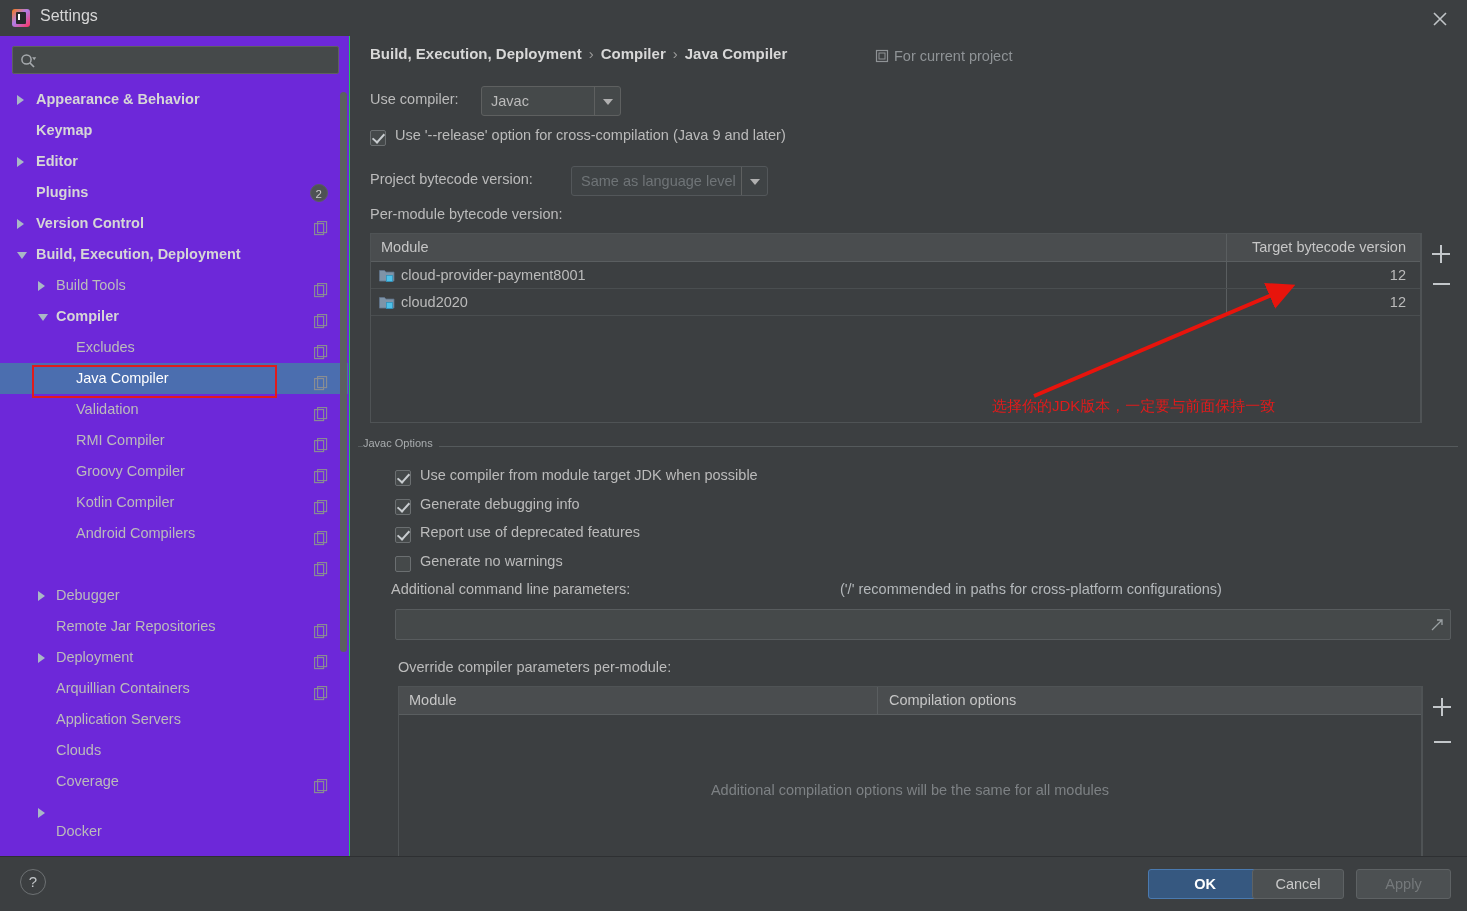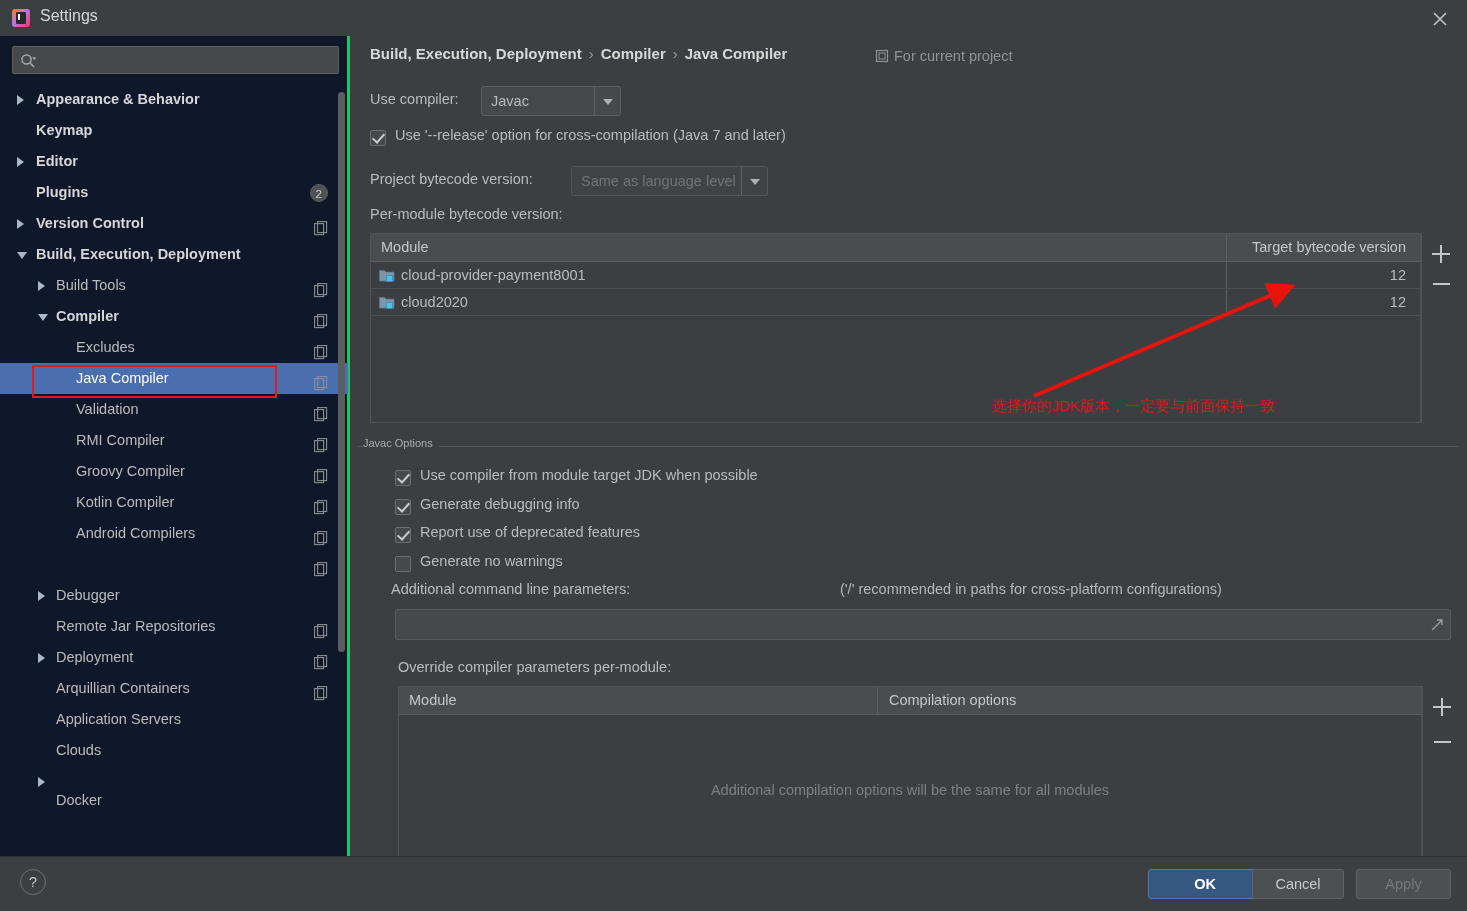--- a/index.html
+++ b/index.html
@@ -36,22 +36,22 @@
   }
   .close-btn {
     position: absolute; right: 14px; top: 6px; width: 26px; height: 26px;
     cursor: pointer;
   }
   .close-btn svg { display:block; }
 
   
   .sidebar {
     position: absolute; left: 0; top: 36px; width: 350px; height: 820px;
-    background: #0f172a;
-    border-right: 3px solid #22c55e;
+    background: #6d28d9;
+    border-right: 1px solid #22c55e;
   }
   .search-wrap {
     position: absolute; left: 12px; top: 10px; width: 327px; height: 28px;
     background: #45494a; border: 1px solid #5e6060; border-radius: 2px;
   }
   .search-icon {
     position: absolute; left: 6px; top: 5px; width: 18px; height: 18px;
   }
   .search-input {
     position: absolute; left: 28px; top: 0; width: 292px; height: 26px;
@@ -385,20 +385,27 @@
             <rect x="3.6" y="0.6" width="9" height="11" fill="none" stroke="#8b8f92" stroke-width="1.1"></rect>
           </svg></span>
       </div>
       <div class="tree-row">
         <span class="lbl" style="left: 56px;">Application Servers</span>
       </div>
       <div class="tree-row">
         <span class="lbl" style="left: 56px;">Clouds</span>
       </div>
       <div class="tree-row">
+        <span class="lbl" style="left: 56px;">Coverage</span>
+        <span class="copy-icon"><svg width="14" height="15" viewBox="0 0 14 15">
+            <rect x="0.6" y="2.6" width="9" height="11" fill="none" stroke="#8b8f92" stroke-width="1.1"></rect>
+            <rect x="3.6" y="0.6" width="9" height="11" fill="none" stroke="#8b8f92" stroke-width="1.1"></rect>
+          </svg></span>
+      </div>
+      <div class="tree-row">
         <span class="arrow collapsed" style="left: 38px;"></span>
         <span class="lbl" style="left: 56px; margin-top: 19px;">Docker</span>
       </div>
     </div>
   <div class="sb-scroll"></div>
 </div>
 
 <div class="main">
 
   <div class="breadcrumb">
@@ -417,21 +424,21 @@
   <div class="row-label" style="left:19px; top:55px;">Use compiler:</div>
   <div class="combo split" style="left:130px; top:50px; width:140px; height:30px;">
     <span class="val">Javac</span>
     <span class="caret-box">
         <i class="caret"></i>
       </span>
   </div>
 
   <div class="cb checked" style="left:19px; top:94px;">
     <span class="box"></span>
-    <span class="ctext">Use '--release' option for cross-compilation (Java 7 and later)</span>
+    <span class="ctext">Use '--release' option for cross-compilation (Java 9 and later)</span>
   </div>
 
   <div class="row-label" style="left:19px; top:135px;">Project bytecode version:</div>
   <div class="combo disabled split" style="left:220px; top:130px; width:197px; height:30px;">
     <span class="val">Same as language level</span>
     <span class="caret-box">
         <i class="caret"></i>
       </span>
   </div>
 

